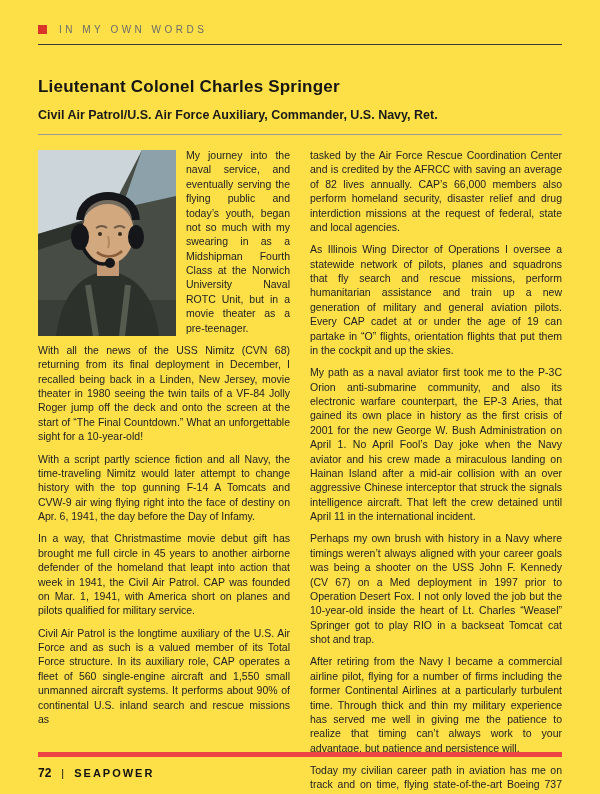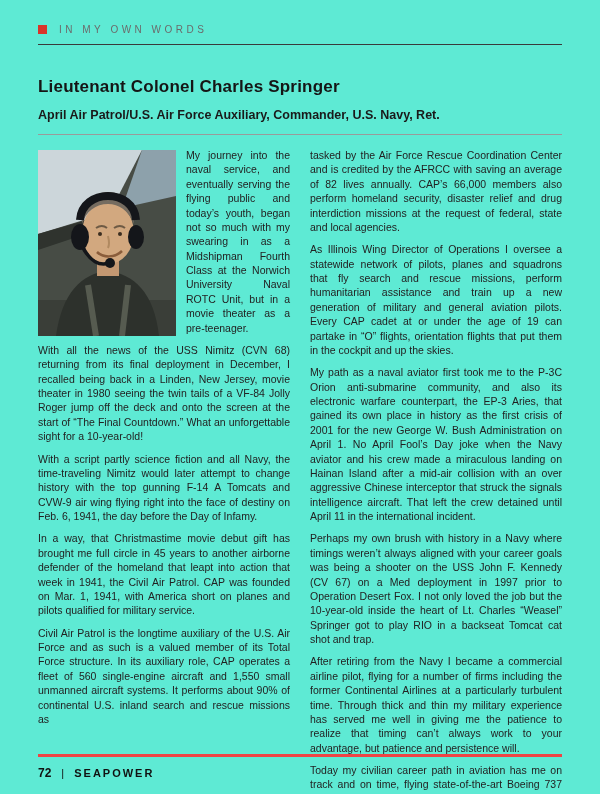--- a/index.html
+++ b/index.html
@@ -1,19 +1,19 @@
 <!DOCTYPE html>
 <html><head>
 <meta charset="utf-8">
 <style>
   * { margin:0; padding:0; box-sizing:border-box; }
   html,body { background:#e9e9e9; }
   body { font-family:"Liberation Sans", sans-serif; }
   .page {
-    width:600px; height:794px; margin:0 auto; background:#5eead4;
+    width:600px; height:794px; margin:0 auto; background:#fde047;
     position:relative; padding:24px 38px 0 38px; overflow:hidden;
   }
   
   .kicker-row { display:flex; align-items:center; gap:12px; padding-bottom:9px; border-bottom:1px solid #3a3a3a; }
   .red-square { width:9px; height:9px; background:#d9352a; flex:0 0 auto; }
   .kicker { font-size:10px; letter-spacing:3.5px; color:#6b6b6b; font-weight:400; }
   
   .title { margin-top:32px; font-size:17px; font-weight:bold; color:#151515; letter-spacing:0.2px; }
   .subtitle { margin-top:11px; font-size:12.5px; font-weight:bold; color:#1a1a1a; }
   .subtitle-rule { margin-top:12px; border-bottom:1px solid #9a9a9a; }
@@ -22,39 +22,39 @@
   .col { width:252px; font-size:10.5px; line-height:1.37; color:#222; text-align:justify; }
   .col p { margin:0 0 8px 0; }
   .photo {
     float:left; width:138px; height:186px; margin:2px 10px 5px 0;
     background:#4a4f48; overflow:hidden;
   }
   .photo svg { display:block; }
   
   .footer {
     position:absolute; left:38px; right:38px; bottom:14px;
-    border-top:3px solid #ef4444; padding-top:9px;
+    border-top:5px solid #ef4444; padding-top:9px;
     display:flex; align-items:center; gap:10px;
   }
   .footer .pagenum { font-size:12px; font-weight:bold; color:#111; }
   .footer .sep { font-size:11px; color:#111; }
   .footer .mag { font-size:11px; font-weight:bold; letter-spacing:2px; color:#111; }
 </style>
 </head>
 <body>
 
 <div class="page">
 
   <div class="kicker-row">
     <span class="red-square"></span>
     <span class="kicker">IN MY OWN WORDS</span>
   </div>
 
   <h1 class="title">Lieutenant Colonel Charles Springer</h1>
-  <div class="subtitle">April Air Patrol/U.S. Air Force Auxiliary, Commander, U.S. Navy, Ret.</div>
+  <div class="subtitle">Civil Air Patrol/U.S. Air Force Auxiliary, Commander, U.S. Navy, Ret.</div>
   <div class="subtitle-rule"></div>
 
   <div class="cols">
 
     <div class="col">
       <div class="photo">
         <svg width="138" height="186" viewBox="0 0 138 186" xmlns="http://www.w3.org/2000/svg">
           <rect width="138" height="186" fill="#474c45"></rect>
           <polygon points="0,0 104,0 72,62 0,84" fill="#ccd6da"></polygon>
           <polygon points="104,0 138,0 138,46 84,58" fill="#8da1ab"></polygon>
@@ -72,21 +72,21 @@
           <circle cx="82" cy="84" r="2" fill="#3c2e20"></circle>
           <path d="M70,86 q2,8 0,12" stroke="#b08960" stroke-width="2" fill="none"></path>
           <path d="M59,102 C65,108 77,108 84,101" stroke="#8a5d3b" stroke-width="2.5" fill="none"></path>
           <path d="M44,96 C52,112 62,116 71,113" stroke="#14161a" stroke-width="3.5" fill="none"></path>
           <circle cx="72" cy="113" r="5" fill="#14161a"></circle>
           <path d="M50,135 L58,186 M90,135 L84,186" stroke="#565b50" stroke-width="6"></path>
         </svg>
       </div>
       <p>My journey into the naval service, and eventually serving the flying public and today’s youth, began not so much with my swearing in as a Midshipman Fourth Class at the Norwich University Naval ROTC Unit, but in a movie theater as a pre-teenager.</p>
       <p>With all the news of the USS Nimitz (CVN 68) returning from its final deployment in December, I recalled being back in a Linden, New Jersey, movie theater in 1980 seeing the twin tails of a VF-84 Jolly Roger jump off the deck and onto the screen at the start of “The Final Countdown.” What an unforgettable sight for a 10-year-old!</p>
-      <p>With a script partly science fiction and all Navy, the time-traveling Nimitz would later attempt to change history with the top gunning F-14 A Tomcats and CVW-9 air wing flying right into the face of destiny on Feb. 6, 1941, the day before the Day of Infamy.</p>
+      <p>With a script partly science fiction and all Navy, the time-traveling Nimitz would later attempt to change history with the top gunning F-14 A Tomcats and CVW-9 air wing flying right into the face of destiny on Apr. 6, 1941, the day before the Day of Infamy.</p>
       <p>In a way, that Christmastime movie debut gift has brought me full circle in 45 years to another airborne defender of the homeland that leapt into action that week in 1941, the Civil Air Patrol. CAP was founded on Mar. 1, 1941, with America short on planes and pilots qualified for military service.</p>
       <p>Civil Air Patrol is the longtime auxiliary of the U.S. Air Force and as such is a valued member of its Total Force structure. In its auxiliary role, CAP operates a fleet of 560 single-engine aircraft and 1,550 small unmanned aircraft systems. It performs about 90% of continental U.S. inland search and rescue missions as</p>
     </div>
 
     <div class="col">
       <p>tasked by the Air Force Rescue Coordination Center and is credited by the AFRCC with saving an average of 82 lives annually. CAP’s 66,000 members also perform homeland security, disaster relief and drug interdiction missions at the request of federal, state and local agencies.</p>
       <p>As Illinois Wing Director of Operations I oversee a statewide network of pilots, planes and squadrons that fly search and rescue missions, perform humanitarian assistance and train up a new generation of military and general aviation pilots. Every CAP cadet at or under the age of 19 can partake in “O” flights, orientation flights that put them in the cockpit and up the skies.</p>
       <p>My path as a naval aviator first took me to the P-3C Orion anti-submarine community, and also its electronic warfare counterpart, the EP-3 Aries, that gained its own place in history as the first crisis of 2001 for the new George W. Bush Administration on April 1. No April Fool’s Day joke when the Navy aviator and his crew made a miraculous landing on Hainan Island after a mid-air collision with an over aggressive Chinese interceptor that struck the signals intelligence aircraft. That left the crew detained until April 11 in the international incident.</p>
       <p>Perhaps my own brush with history in a Navy where timings weren’t always aligned with your career goals was being a shooter on the USS John F. Kennedy (CV 67) on a Med deployment in 1997 prior to Operation Desert Fox. I not only loved the job but the 10-year-old inside the heart of Lt. Charles “Weasel” Springer got to play RIO in a backseat Tomcat cat shot and trap.</p>
       <p>After retiring from the Navy I became a commercial airline pilot, flying for a number of firms including the former Continental Airlines at a particularly turbulent time. Through thick and thin my military experience has served me well in giving me the patience to realize that timing can’t always work to your advantage, but patience and persistence will.</p>

